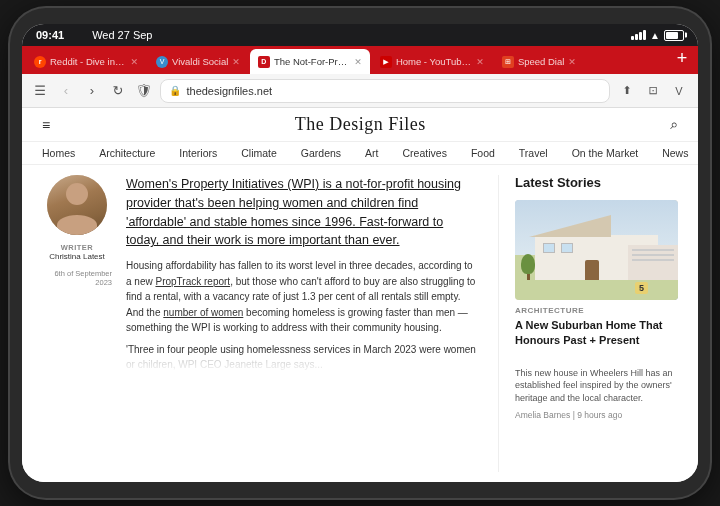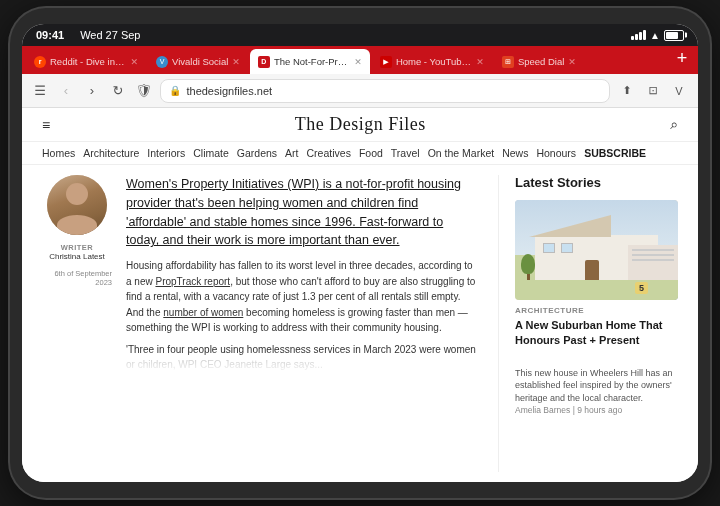--- a/index.html
+++ b/index.html
@@ -41,21 +41,21 @@
       color: #fff;
       display: flex;
       justify-content: space-between;
       align-items: center;
       padding: 4px 14px;
       font-size: 11px;
       font-weight: 600;
       flex-shrink: 0;
       height: 22px;
     }
-    .status-left { display: flex; gap: 0; align-items: center; }
+    .status-left { display: flex; gap: 12px; align-items: center; }
     .status-right { display: flex; gap: 4px; align-items: center; font-size: 10px; }
     .signal-bars { display: flex; gap: 1px; align-items: flex-end; }
     .signal-bar { background: #fff; width: 3px; border-radius: 1px; }
     .battery-icon {
       width: 20px; height: 11px; border: 1.5px solid #fff; border-radius: 2px;
       position: relative; display: flex; align-items: center; padding: 1px;
     }
     .battery-icon::after {
       content: ''; position: absolute; right: -4px; top: 50%; transform: translateY(-50%);
       width: 2px; height: 5px; background: #fff; border-radius: 0 1px 1px 0;
@@ -160,21 +160,21 @@
       flex: 1;
     }
     .header-menu-icon { font-size: 14px; color: #333; cursor: pointer; }
     .header-search-icon { font-size: 14px; color: #333; cursor: pointer; }
 
     
     .site-nav {
       border-bottom: 1px solid #eee;
       padding: 5px 20px;
       display: flex;
-      gap: 8px;
+      gap: 24px;
       align-items: center;
       flex-shrink: 0;
       overflow: hidden;
     }
     .nav-item {
       font-size: 10.5px;
       color: #333;
       cursor: pointer;
       white-space: nowrap;
     }
@@ -352,20 +352,21 @@
       font-size: 11px;
       font-weight: 700;
       color: #1a1a1a;
       line-height: 1.4;
       margin-bottom: 18px;
     }
     .story-desc {
       font-size: 9px;
       color: #555;
       line-height: 1.4;
+      margin-bottom: 5px;
     }
     .story-meta {
       font-size: 8.5px;
       color: #888;
     }
 
     
     ::-webkit-scrollbar { display: none; }
   </style>
 </head>

